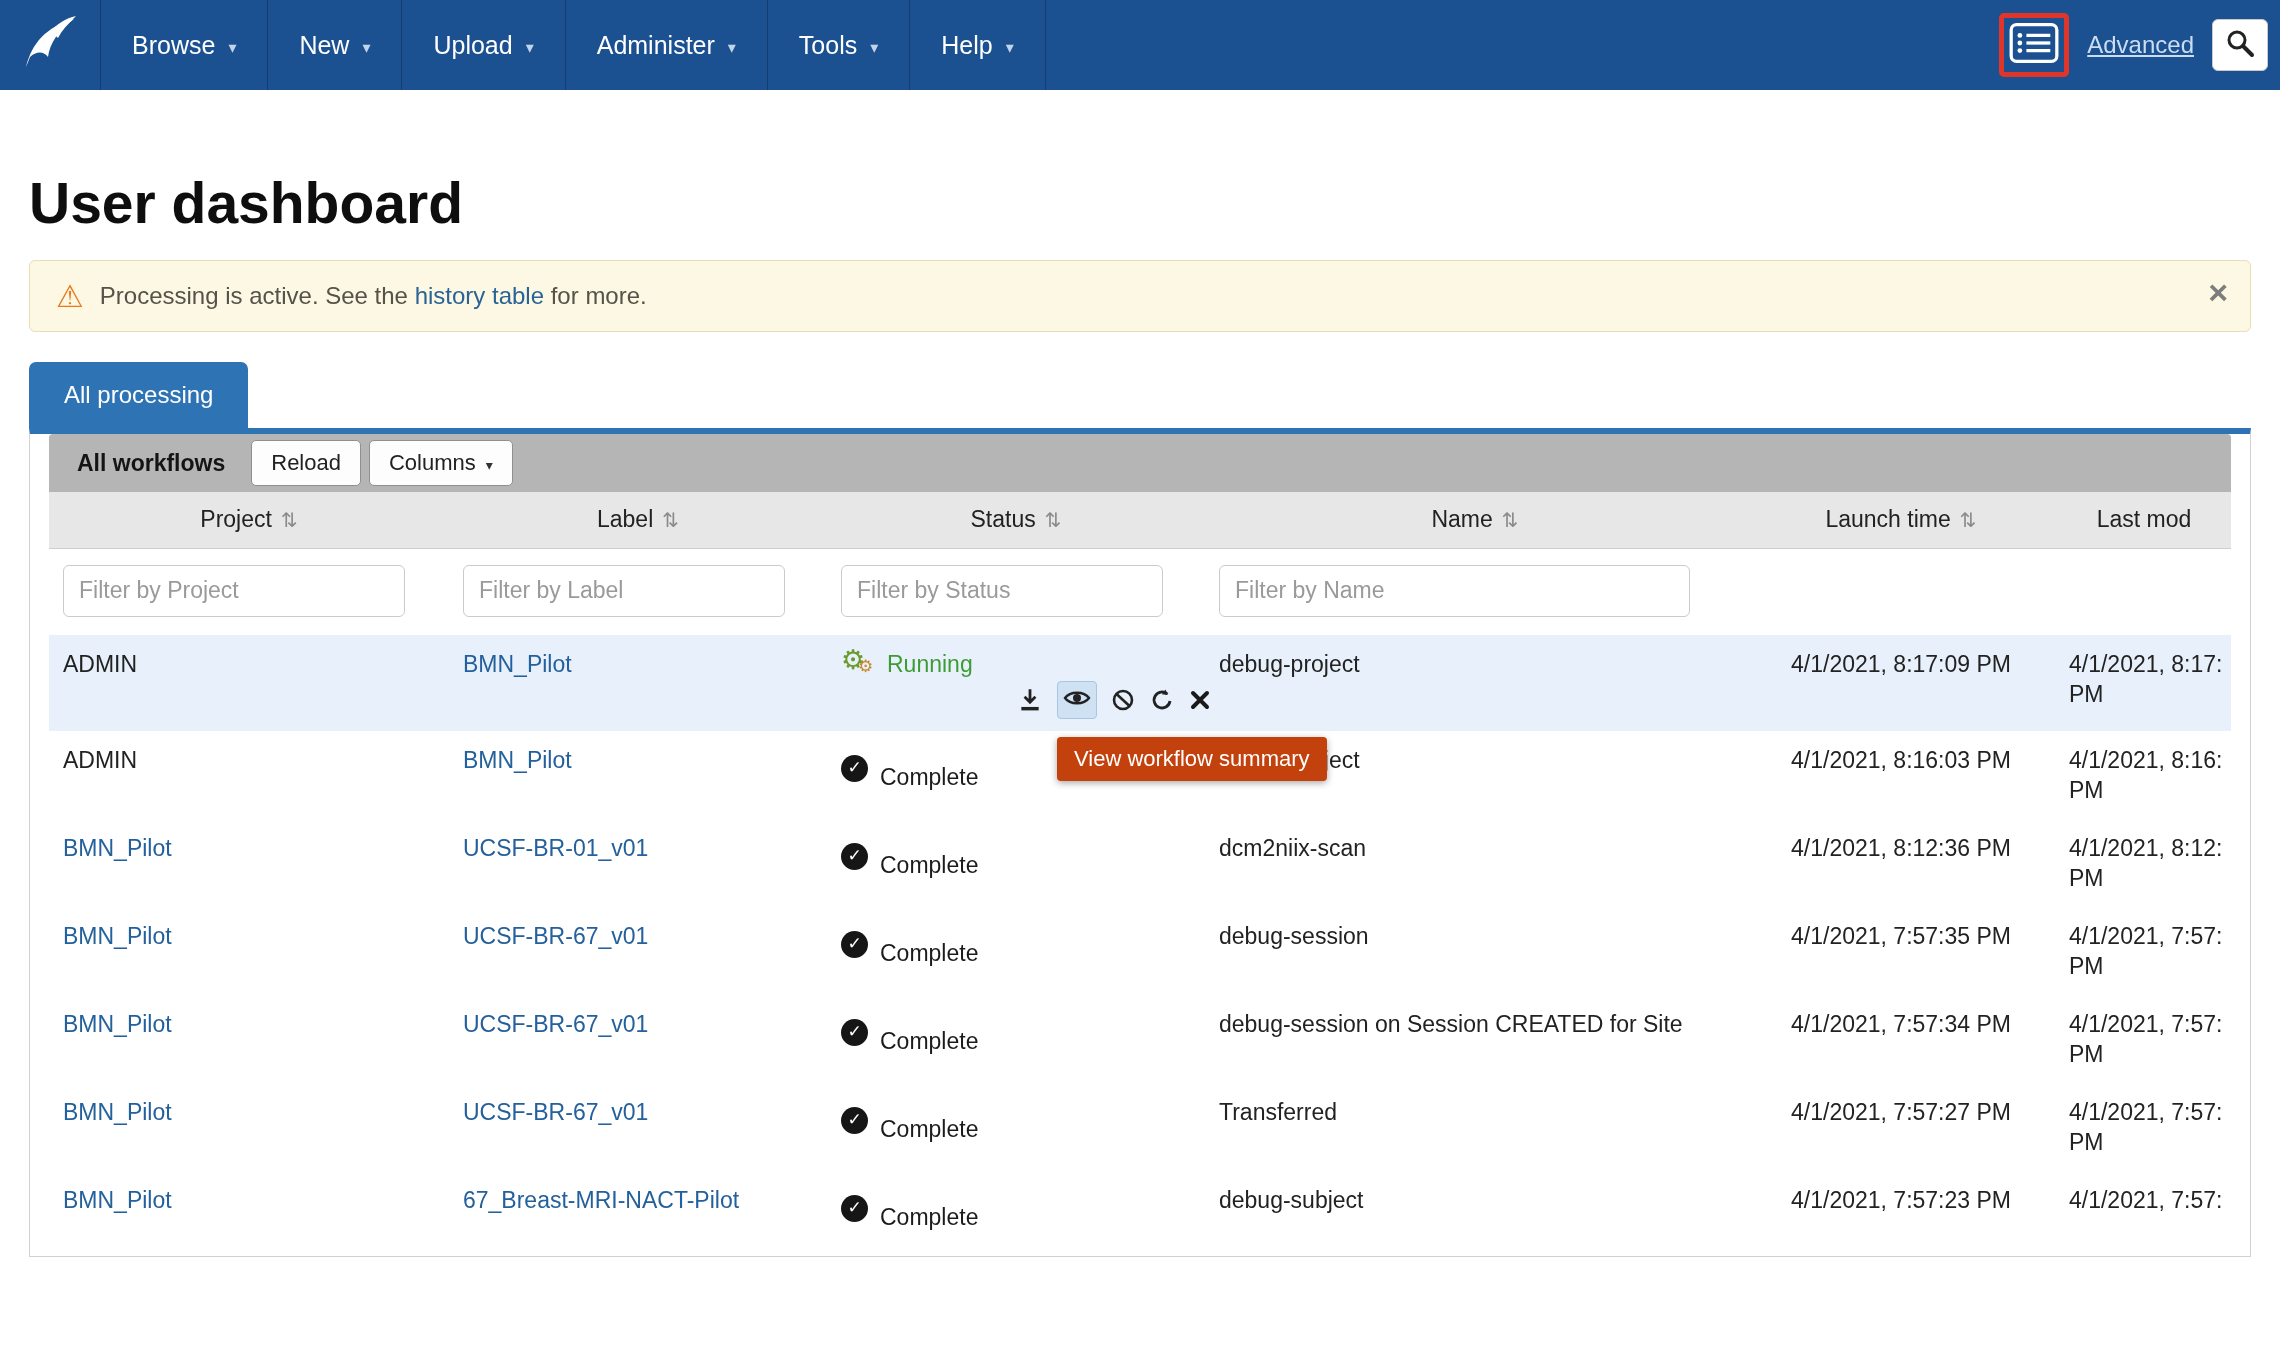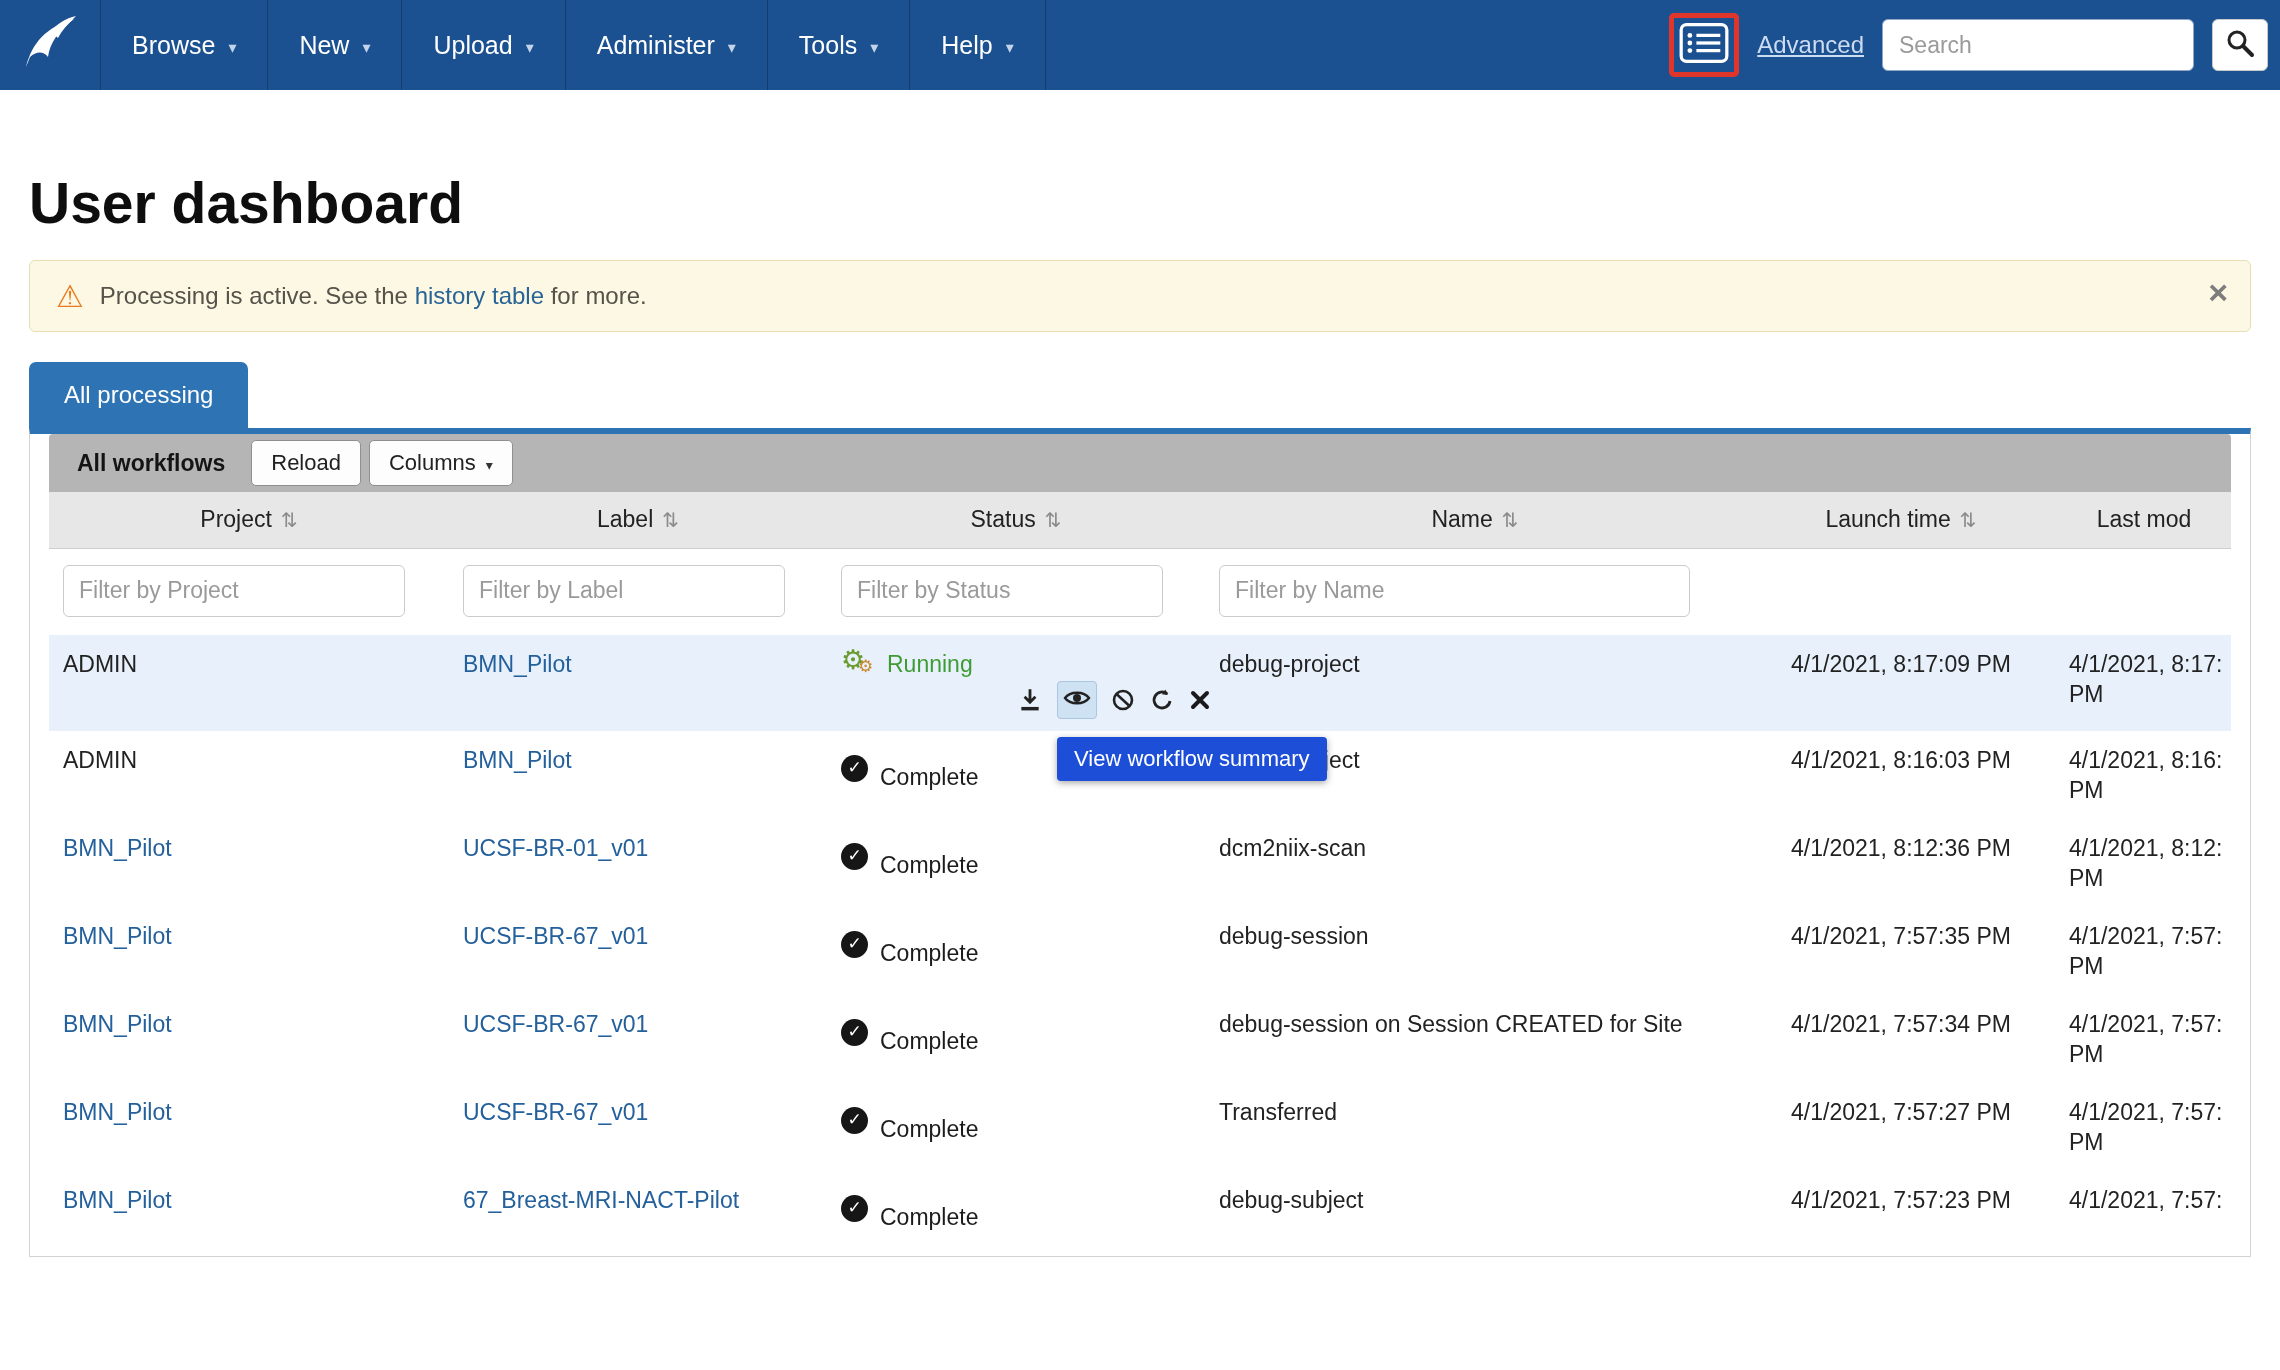--- a/index.html
+++ b/index.html
@@ -64,21 +64,21 @@
   .running-text { color:#3f9c35; }
   .gears { position:relative; width:34px; height:30px; display:inline-block; }
   .gear-big { position:absolute; left:0; top:-2px; font-size:27px; color:#6a9b2d; line-height:1; }
   .gear-small { position:absolute; left:17px; top:9px; font-size:17px; color:#c98a2b; line-height:1; }
 
   td.status-running { position:relative; }
   .action-row { display:flex; align-items:center; gap:14px; margin:4px 0 0 176px; height:34px; }
   .action-icon { display:inline-flex; align-items:center; cursor:pointer; }
   .eye-selected { background:#cfe2f4; border:1px solid #a9c7e2; border-radius:4px; padding:3px 5px; display:inline-flex; align-items:center; cursor:pointer; }
 
-  .tooltip { position:absolute; top:102px; left:230px; background:#1d4ed8; color:#fff; font-size:22px; padding:9px 17px; border-radius:4px; white-space:nowrap; z-index:10; box-shadow:0 2px 7px rgba(0,0,0,.35); line-height:26px; }
+  .tooltip { position:absolute; top:102px; left:230px; background:#c2410c; color:#fff; font-size:22px; padding:9px 17px; border-radius:4px; white-space:nowrap; z-index:10; box-shadow:0 2px 7px rgba(0,0,0,.35); line-height:26px; }
 </style>
 </head>
 <body>
 
 <div class="navbar">
   <div class="logo">
     <span>
       <svg width="56" height="60" viewBox="0 0 56 60">
         <path d="M4 54 C10 30 24 14 52 6 C36 18 28 30 26 44 C22 38 14 38 8 44 Z" fill="#fff"></path>
         <path d="M28 20 C34 11 44 5 54 3 C46 11 40 17 36 25 C33 22 30 20 28 20 Z" fill="#fff"></path>
@@ -119,21 +119,20 @@
           <circle cx="10" cy="13" r="2.2" fill="#fff"></circle>
             <line x1="16" y1="13" x2="38" y2="13" stroke="#fff" stroke-width="3"></line>
           <circle cx="10" cy="20" r="2.2" fill="#fff"></circle>
             <line x1="16" y1="20" x2="38" y2="20" stroke="#fff" stroke-width="3"></line>
           <circle cx="10" cy="27" r="2.2" fill="#fff"></circle>
             <line x1="16" y1="27" x2="38" y2="27" stroke="#fff" stroke-width="3"></line>
         </svg>
       </span>
     </div>
     <span class="advanced-link">Advanced</span>
-    <input class="search-input" type="text" placeholder="Search" style="">
     <div class="search-btn">
       <span>
         <svg width="30" height="30" viewBox="0 0 30 30">
           <circle cx="12" cy="12" r="8" fill="none" stroke="#222" stroke-width="3"></circle>
           <line x1="18" y1="18" x2="27" y2="27" stroke="#222" stroke-width="4" stroke-linecap="round"></line>
         </svg>
       </span>
     </div>
   </div>
 </div>

